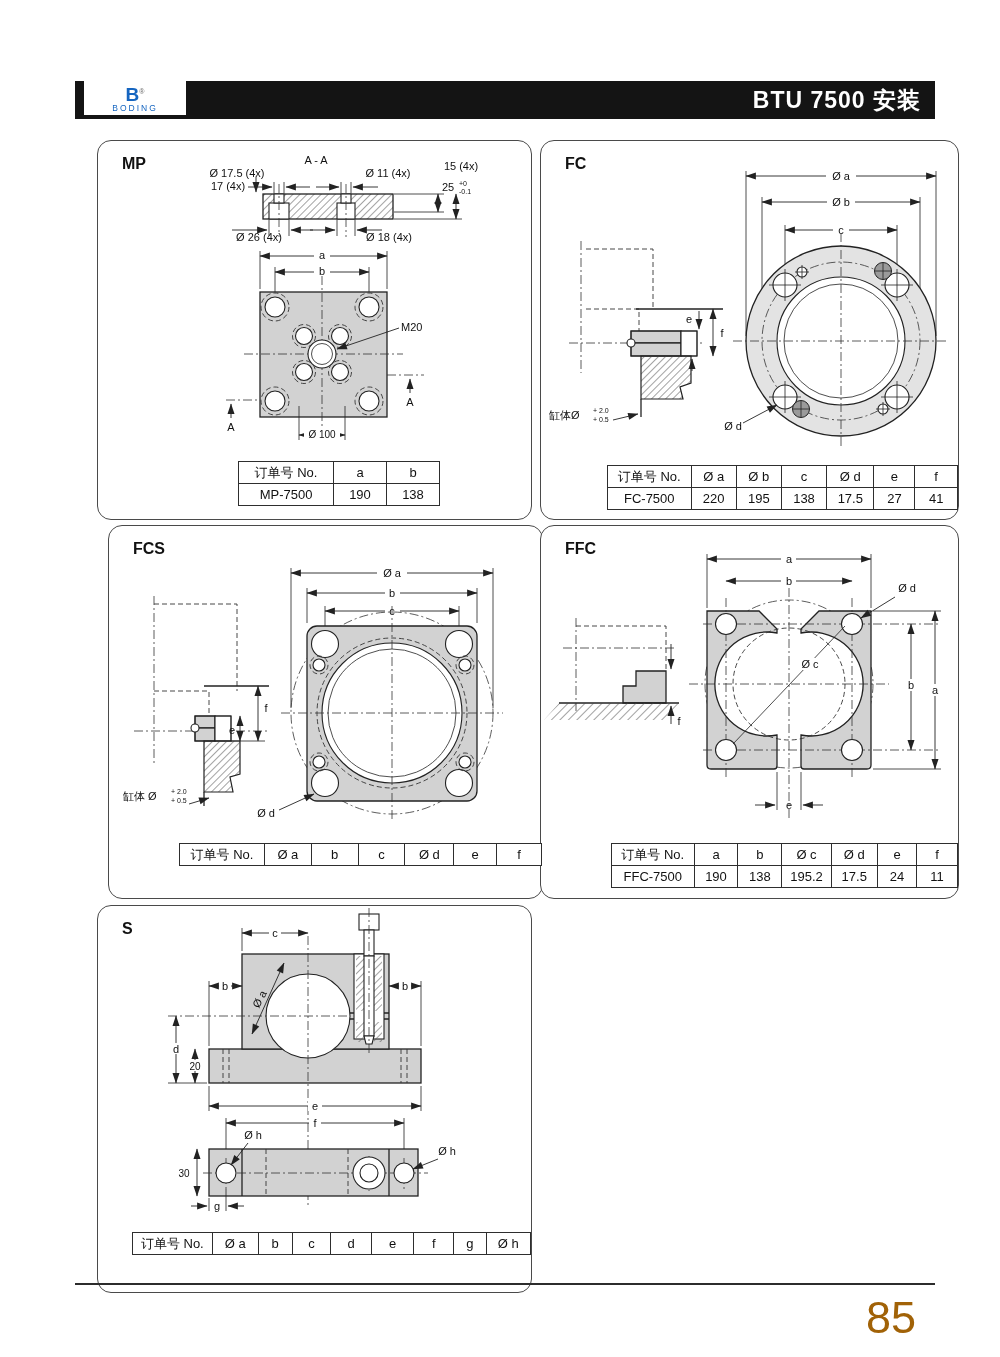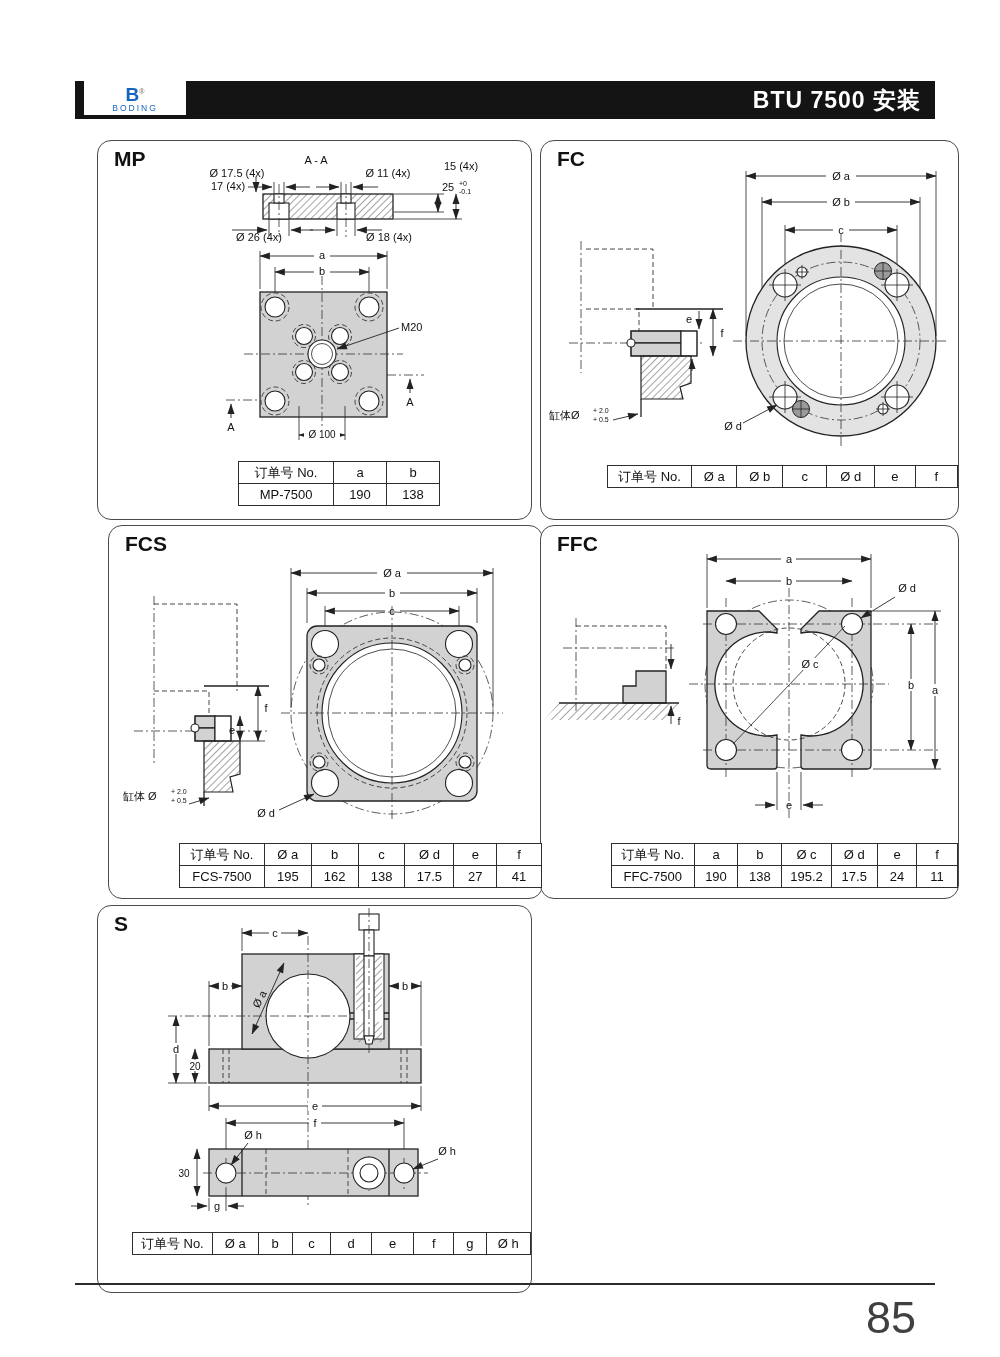--- a/index.html
+++ b/index.html
@@ -4,26 +4,26 @@
 <style>
   html,body{margin:0;padding:0;background:#fff;}
   .page{position:relative;width:1000px;height:1357px;background:#fff;font-family:"Liberation Sans",sans-serif;overflow:hidden;}
   .header{position:absolute;left:75px;top:81px;width:860px;height:38px;background:#141414;}
   .logo-box{position:absolute;left:9px;top:0px;width:102px;height:34px;background:#fff;display:flex;flex-direction:column;align-items:center;justify-content:center;}
   .logo-b{color:#1565c0;font-weight:bold;font-size:19px;line-height:17px;}
   .logo-b .reg{font-size:7px;color:#666;vertical-align:super;font-weight:normal;}
   .logo-text{color:#1565c0;font-size:8.5px;font-weight:normal;letter-spacing:2px;line-height:10px;}
   .header-title{position:absolute;right:14px;top:50%;transform:translateY(-50%);color:#fff;font-size:23px;font-weight:bold;letter-spacing:1px;}
   .panel{position:absolute;border:1.6px solid #4a4a4a;border-radius:14px;background:#fff;}
-  .ptitle{position:absolute;left:16px;top:6px;margin:0;font-size:21px;font-weight:bold;color:#111;z-index:2;}
+  .ptitle{position:absolute;left:16px;top:6px;margin:8px;font-size:16px;font-weight:bold;color:#111;z-index:2;}
   svg.draw{position:absolute;left:0;top:0;}
   .dtable{position:absolute;border-collapse:collapse;background:#fff;z-index:2;padding-left:8px;}
   .dtable td{border:1.3px solid #2e2e2e;font-size:13px;color:#111;text-align:center;padding:1px 4px;height:19px;white-space:nowrap;}
   .footrule{position:absolute;left:75px;top:1283px;width:860px;height:2px;background:#2c2c2c;}
-  .pagenum{position:absolute;left:866px;top:1292px;font-size:45px;color:#404040;}
+  .pagenum{position:absolute;left:866px;top:1292px;font-size:45px;color:#a16207;}
   
   svg text{font-family:"Liberation Sans",sans-serif;}
   .lbl{font-size:11px;fill:#111;text-anchor:middle;}
   .ls{text-anchor:start;}
   .sm{font-size:10px;}
   .tol{font-size:7px;fill:#111;text-anchor:start;}
   .ln{stroke:#222;stroke-width:1.3;fill:none;}
   .thin{stroke:#222;stroke-width:0.8;fill:none;}
   .dim{stroke:#222;stroke-width:0.9;fill:none;}
   .cl{stroke:#333;stroke-width:0.8;fill:none;stroke-dasharray:9 3 2 3;}
@@ -250,20 +250,29 @@
       <tbody>
           <tr>
         <td style="width:76px">订单号 No.</td>
         <td style="width:38px">Ø a</td>
         <td style="width:38px">Ø b</td>
         <td style="width:38px">c</td>
         <td style="width:40px">Ø d</td>
         <td style="width:34px">e</td>
         <td style="width:36px">f</td>
       </tr>
+      <tr>
+        <td>FC-7500</td>
+        <td>220</td>
+        <td>195</td>
+        <td>138</td>
+        <td>17.5</td>
+        <td>27</td>
+        <td>41</td>
+      </tr>
     </tbody>
       </table>
   </div>
 
   <div class="panel" style="left:108px;top:525px;width:433px;height:372px;">
     <h2 class="ptitle">FCS</h2>
     <svg class="draw" width="430" height="369">
       <defs>
         <marker id="arFCS" viewBox="0 0 10 8" refX="9.5" refY="4" markerWidth="11" markerHeight="9" orient="auto-start-reverse" markerUnits="userSpaceOnUse">
             <path d="M0.5,0.8 L10,4 L0.5,7.2 Z" fill="#222"></path>
@@ -337,29 +346,20 @@
     <table class="dtable" style="left:70px;top:317px;">
       <tbody>
           <tr>
         <td style="width:76px">订单号 No.</td>
         <td style="width:38px">Ø a</td>
         <td style="width:38px">b</td>
         <td style="width:38px">c</td>
         <td style="width:40px">Ø d</td>
         <td style="width:34px">e</td>
         <td style="width:36px">f</td>
-      </tr>
-      <tr>
-        <td>FCS-7500</td>
-        <td>195</td>
-        <td>162</td>
-        <td>138</td>
-        <td>17.5</td>
-        <td>27</td>
-        <td>41</td>
       </tr>
     </tbody>
       </table>
   </div>
 
   <div class="panel" style="left:540px;top:525px;width:417px;height:372px;">
     <h2 class="ptitle">FFC</h2>
     <svg class="draw" width="414" height="369">
       <defs>
         <marker id="arFFC" viewBox="0 0 10 8" refX="9.5" refY="4" markerWidth="11" markerHeight="9" orient="auto-start-reverse" markerUnits="userSpaceOnUse">

